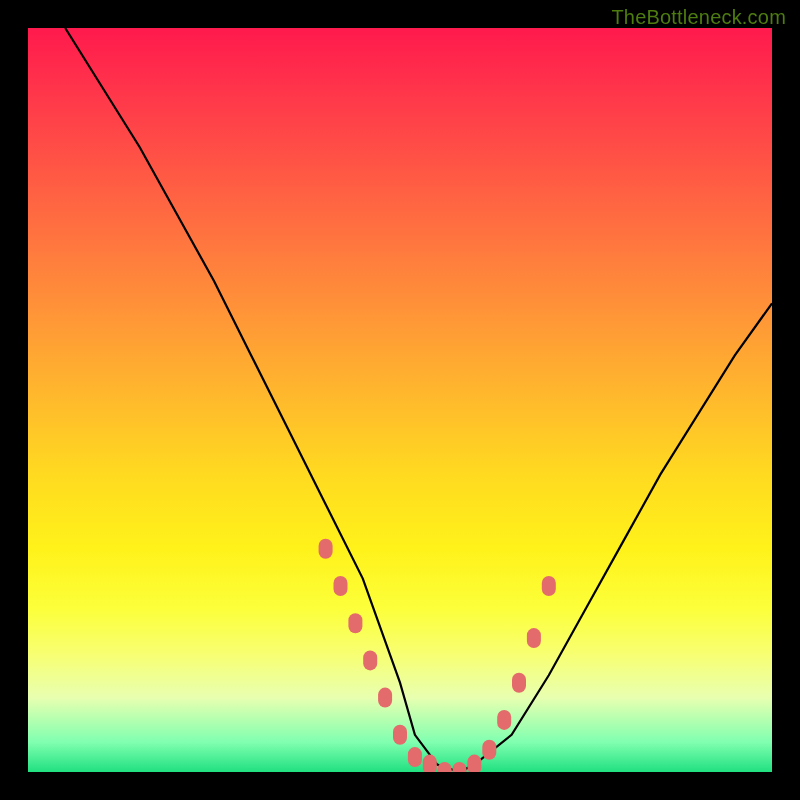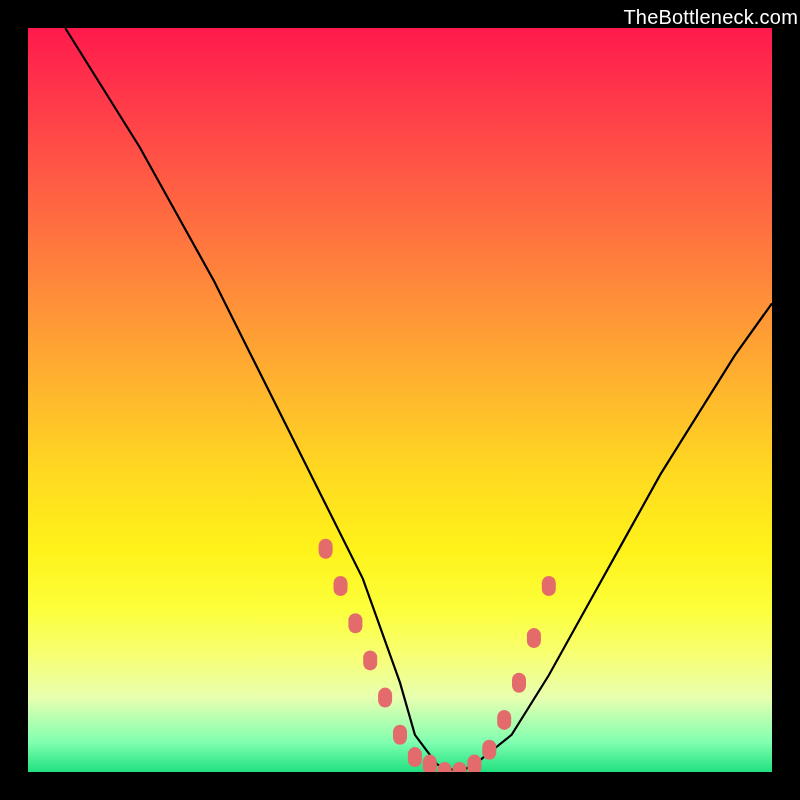--- a/index.html
+++ b/index.html
@@ -35,22 +35,22 @@
       #fcff3a 78%,
       #f8ff70 84%,
       #e8ffb0 90%,
       #80ffb0 96%,
       #20e080 100%
     );
   }
   .watermark {
     position: absolute;
     top: 6px;
-    right: 2px;
-    color: #ffffff;
+    right: 14px;
+    color: #4d7c0f;
     font-size: 20px;
     font-weight: 500;
     letter-spacing: 0.2px;
     z-index: 10;
   }
   svg.curves {
     position: absolute;
     left: 0;
     top: 0;
     width: 744px;

